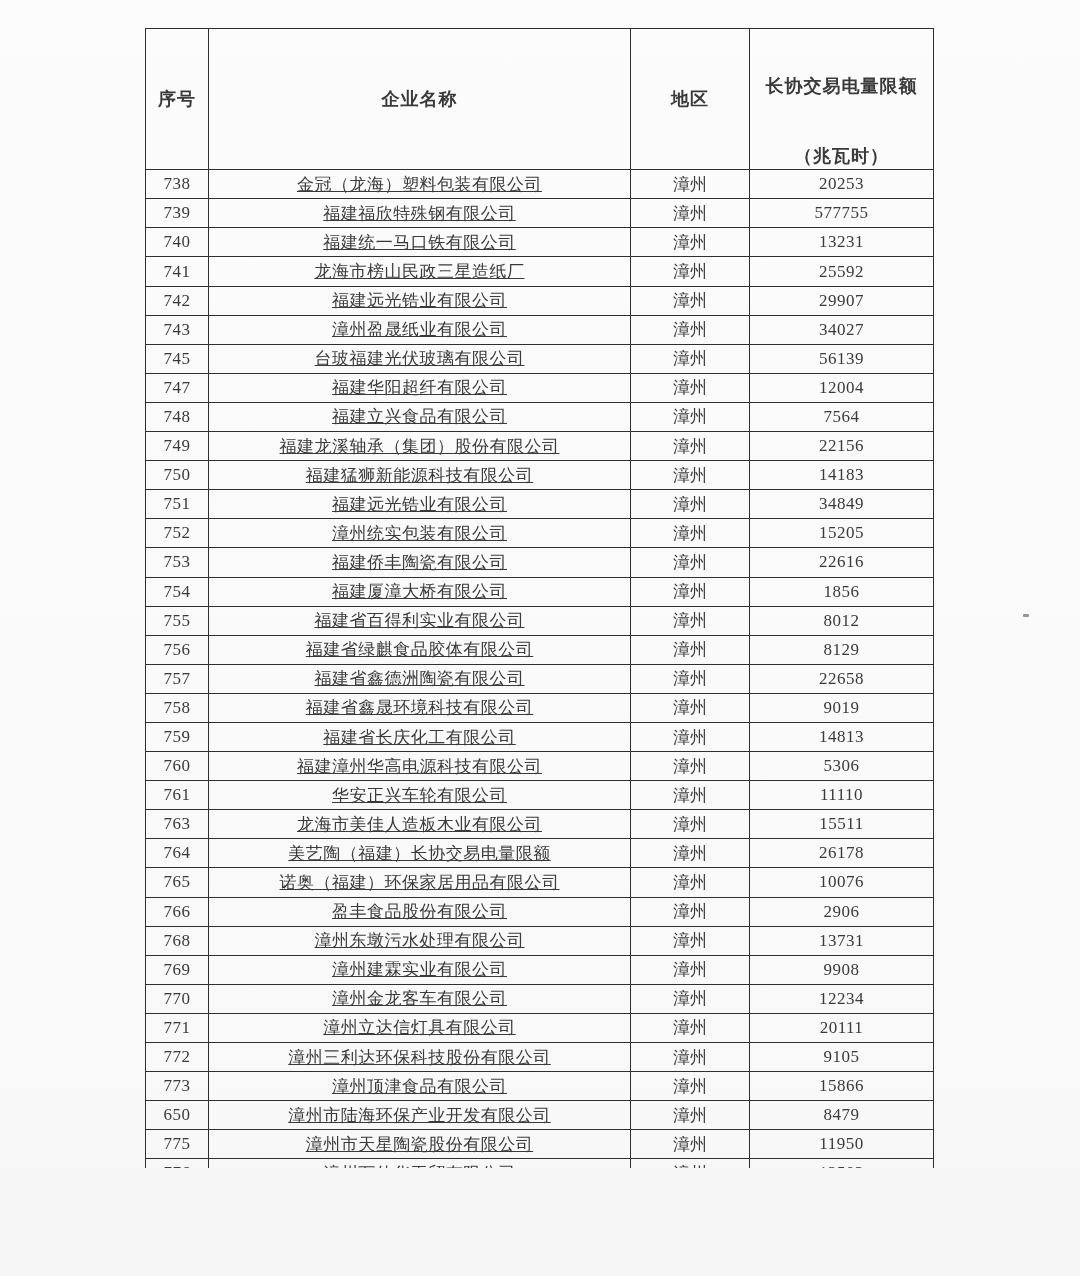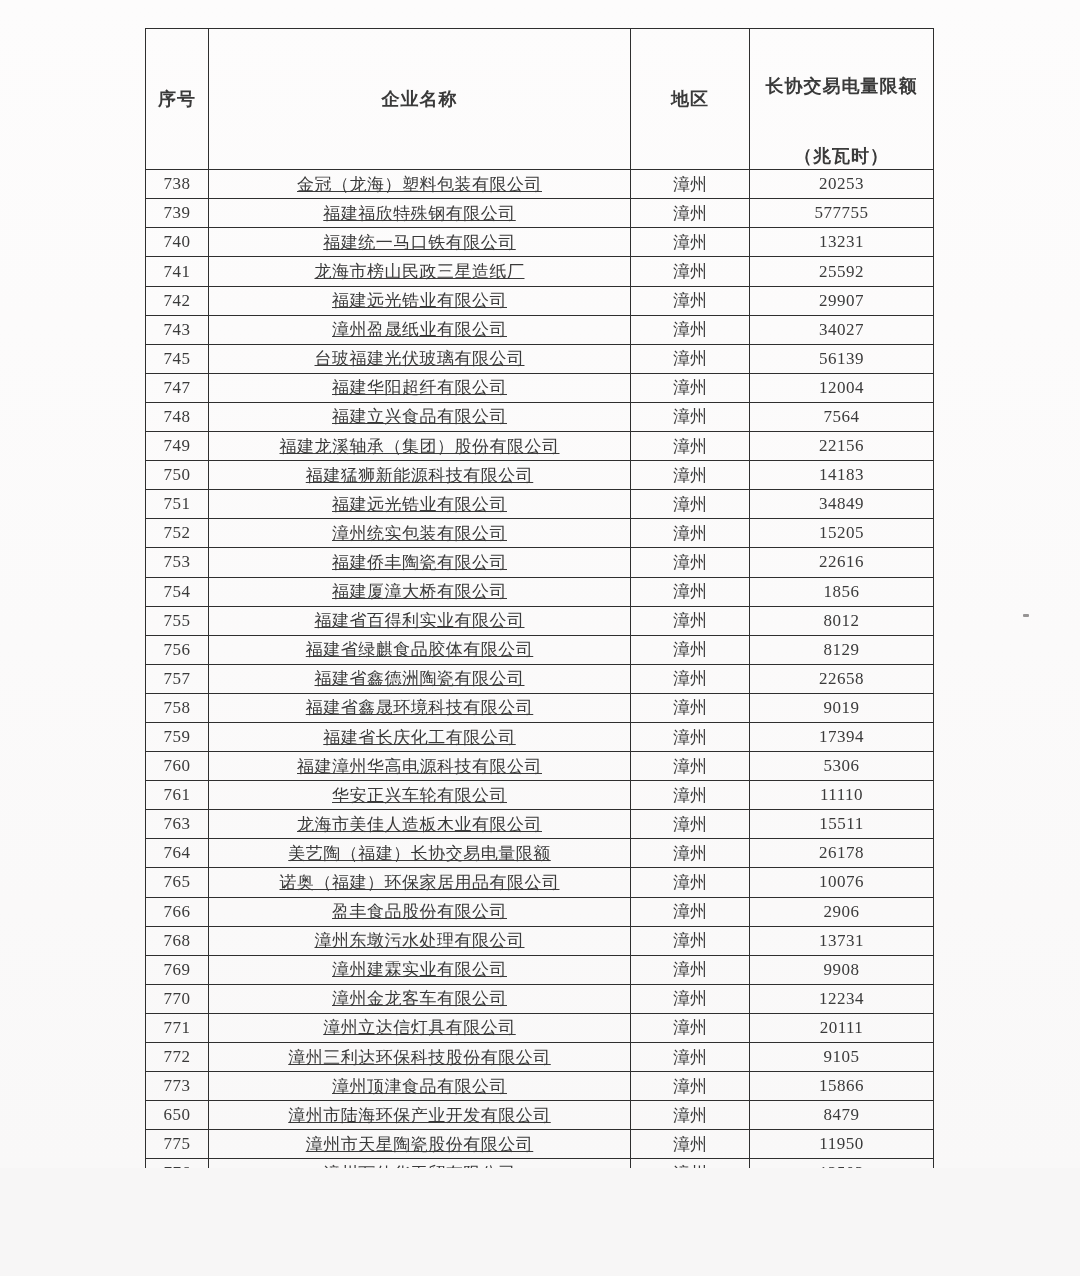--- a/index.html
+++ b/index.html
@@ -205,21 +205,21 @@
         <tr>
           <td class="c0">758</td>
           <td class="c1">福建省鑫晟环境科技有限公司</td>
           <td class="c2">漳州</td>
           <td class="c3">9019</td>
         </tr>
         <tr>
           <td class="c0">759</td>
           <td class="c1">福建省长庆化工有限公司</td>
           <td class="c2">漳州</td>
-          <td class="c3">17394</td>
+          <td class="c3">14813</td>
         </tr>
         <tr>
           <td class="c0">760</td>
           <td class="c1">福建漳州华高电源科技有限公司</td>
           <td class="c2">漳州</td>
           <td class="c3">5306</td>
         </tr>
         <tr>
           <td class="c0">761</td>
           <td class="c1">华安正兴车轮有限公司</td>

